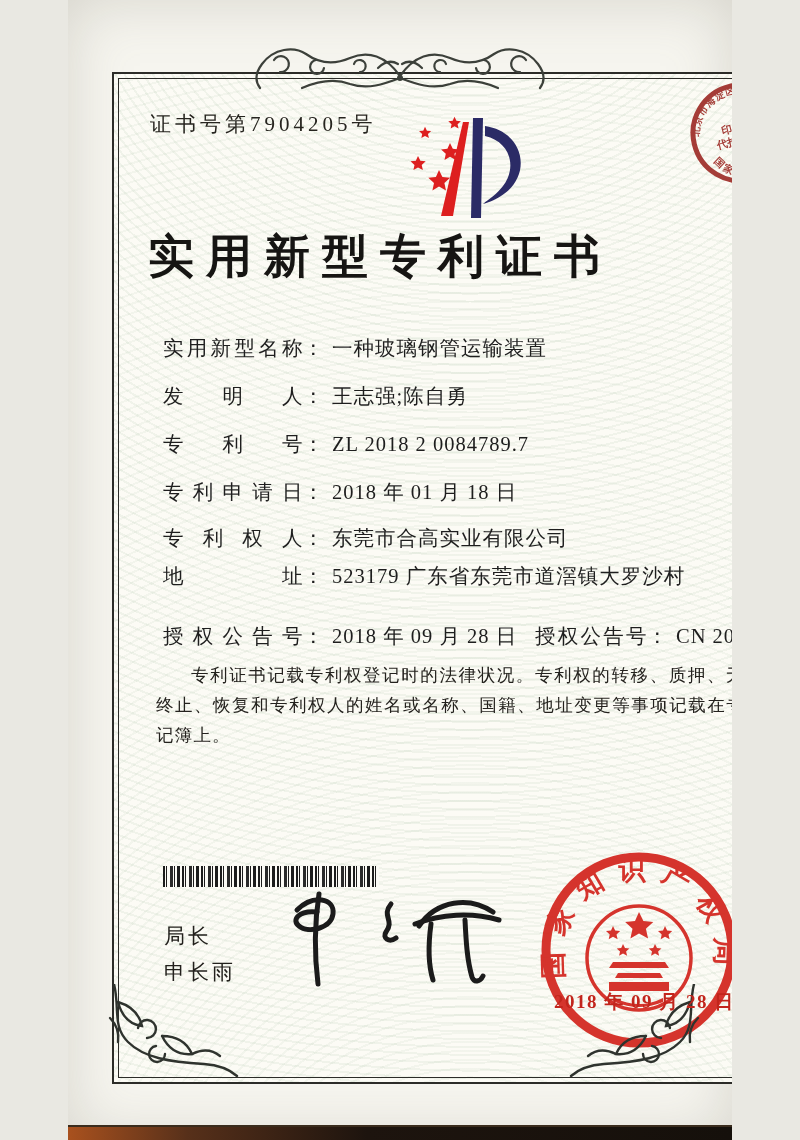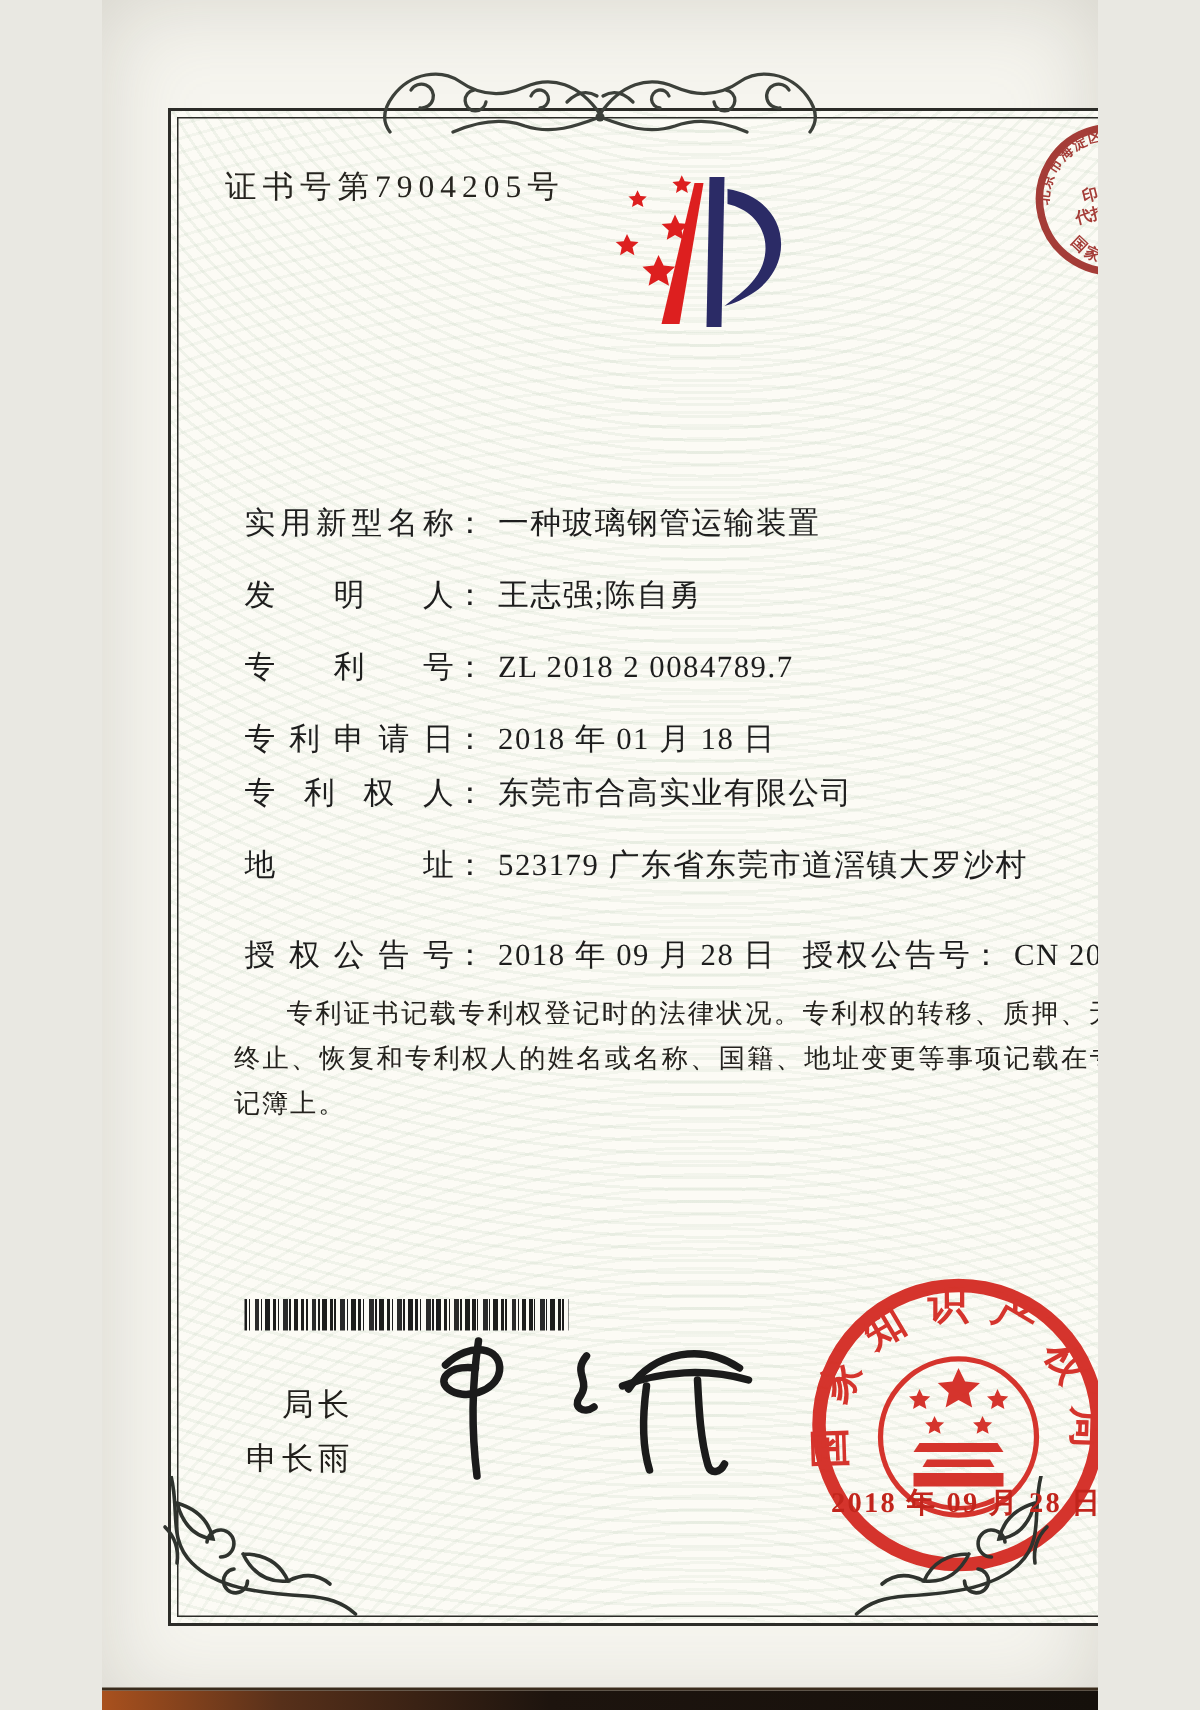--- a/index.html
+++ b/index.html
@@ -31,21 +31,21 @@
   .grant-group .flabel{width:112px;}
   .paras{position:absolute;left:88px;top:660px;width:627px;font-size:17.5px;line-height:1.72;letter-spacing:1.2px;text-align:justify;color:#24221e;}
   .paras p{margin:0;text-indent:2em;}
   .barcode{
     position:absolute;left:95px;top:866px;width:216px;height:21px;
     background:repeating-linear-gradient(90deg,
       #1c1c1c 0 2px,#fbfaf5 2px 3px,#1c1c1c 3px 4px,#fbfaf5 4px 7px,
       #2a2a2a 7px 10px,#fbfaf5 10px 11px,#1c1c1c 11px 12px,#fbfaf5 12px 14px,
       #1c1c1c 14px 17px,#fbfaf5 17px 19px);
   }
-  .director{position:absolute;left:96px;top:918px;font-size:21px;letter-spacing:3px;line-height:36px;color:#22201c;text-align:right;}
+  .director{position:absolute;left:96px;top:918px;font-size:21px;letter-spacing:3px;line-height:36px;color:#22201c;}
   .signature{position:absolute;left:205px;top:880px;}
   .seal{position:absolute;left:471px;top:850px;}
   .seal-date{position:absolute;left:486px;top:989px;font-size:19px;font-weight:bold;color:#c2251c;letter-spacing:1.5px;white-space:nowrap;z-index:5;}
   .footer{position:absolute;left:0;right:40px;top:1045px;text-align:center;font-size:15.5px;letter-spacing:3px;color:#2a2824;}
   .ornament-top{position:absolute;left:50%;top:38px;transform:translateX(-50%);z-index:3;}
   .corner-bl{position:absolute;left:36px;top:984px;z-index:3;}
   .corner-br{position:absolute;right:28px;top:984px;transform:scaleX(-1);z-index:3;}
   .photo-edge{
     position:absolute;left:0;right:0;bottom:0;height:13px;z-index:6;
     background:linear-gradient(90deg,#a9511e 0%,#57301a 18%,#1d140e 45%,#15100b 100%);
@@ -132,35 +132,36 @@
     <text font-size="9.5" fill="#9e2d28" font-weight="bold" letter-spacing="1">
       <textPath href="#taxTop" startOffset="50%" text-anchor="middle">北京市海淀区地方税务局</textPath>
     </text>
     <text font-size="10" fill="#9e2d28" font-weight="bold" letter-spacing="2">
       <textPath href="#taxBottom" startOffset="50%" text-anchor="middle">国家知识产权局</textPath>
     </text>
     <text x="53" y="50" text-anchor="middle" font-size="10.5" font-weight="bold" fill="#9e2d28">印 花 税</text>
     <text x="53" y="63" text-anchor="middle" font-size="10.5" font-weight="bold" fill="#9e2d28">代扣专用章</text>
   </svg>
 
+  <div class="title">实用新型专利证书</div>
 
   <div class="fields">
     <div class="frow" style="top:0">
       <span class="flabel">实用新型名称</span><span class="fcolon">：</span><span class="fvalue">一种玻璃钢管运输装置</span>
     </div>
     <div class="frow" style="top:48px">
       <span class="flabel">发明人</span><span class="fcolon">：</span><span class="fvalue">王志强;陈自勇</span>
     </div>
     <div class="frow" style="top:96px">
       <span class="flabel">专利号</span><span class="fcolon">：</span><span class="fvalue">ZL 2018 2 0084789.7</span>
     </div>
     <div class="frow" style="top:144px">
       <span class="flabel">专利申请日</span><span class="fcolon">：</span><span class="fvalue">2018 年 01 月 18 日</span>
     </div>
-    <div class="frow" style="top:180px">
+    <div class="frow" style="top:190px">
       <span class="flabel">专利权人</span><span class="fcolon">：</span><span class="fvalue">东莞市合高实业有限公司</span>
     </div>
     <div class="frow" style="top:228px">
       <span class="flabel">地址</span><span class="fcolon">：</span><span class="fvalue">523179 广东省东莞市道滘镇大罗沙村</span>
     </div>
     <div class="frow" style="top:288px;width:625px">
       <span class="flabel">授权公告号</span><span class="fcolon">：</span><span class="fvalue">2018 年 09 月 28 日</span>
       <span class="grant-group">
         <span class="flabel">授权公告号</span><span class="fcolon">：</span><span class="fvalue">CN 207918010 U</span>
       </span>

